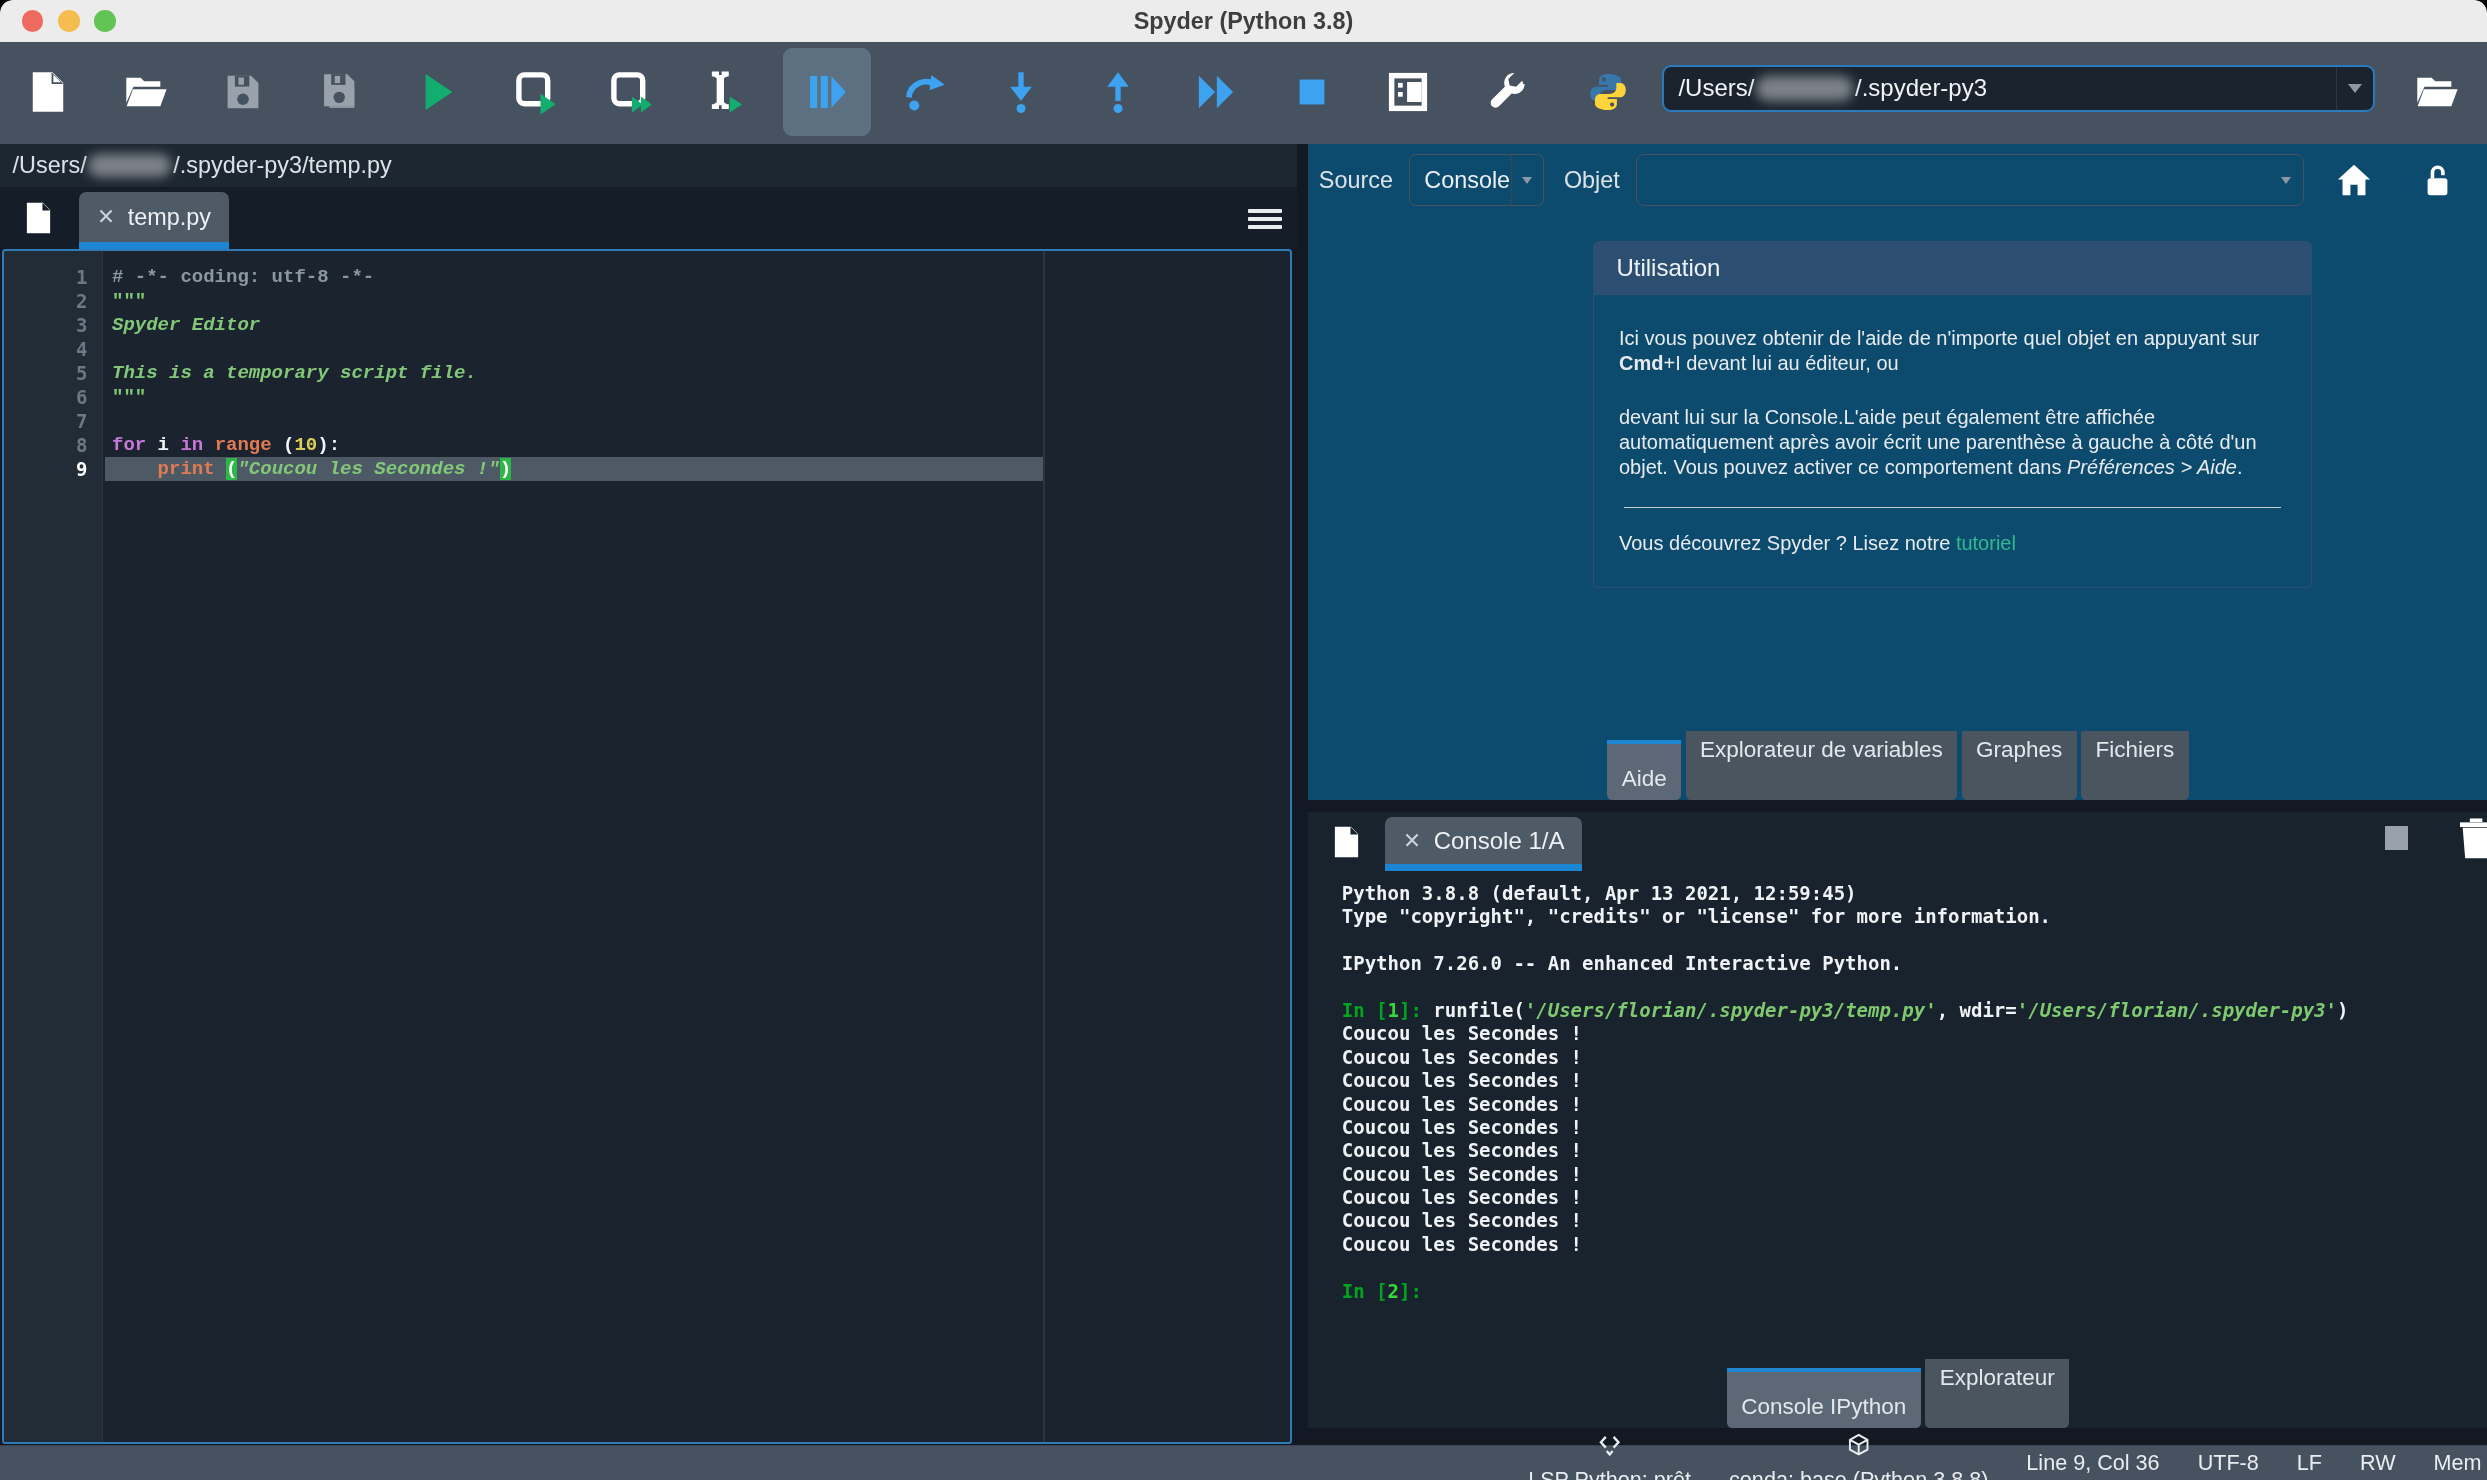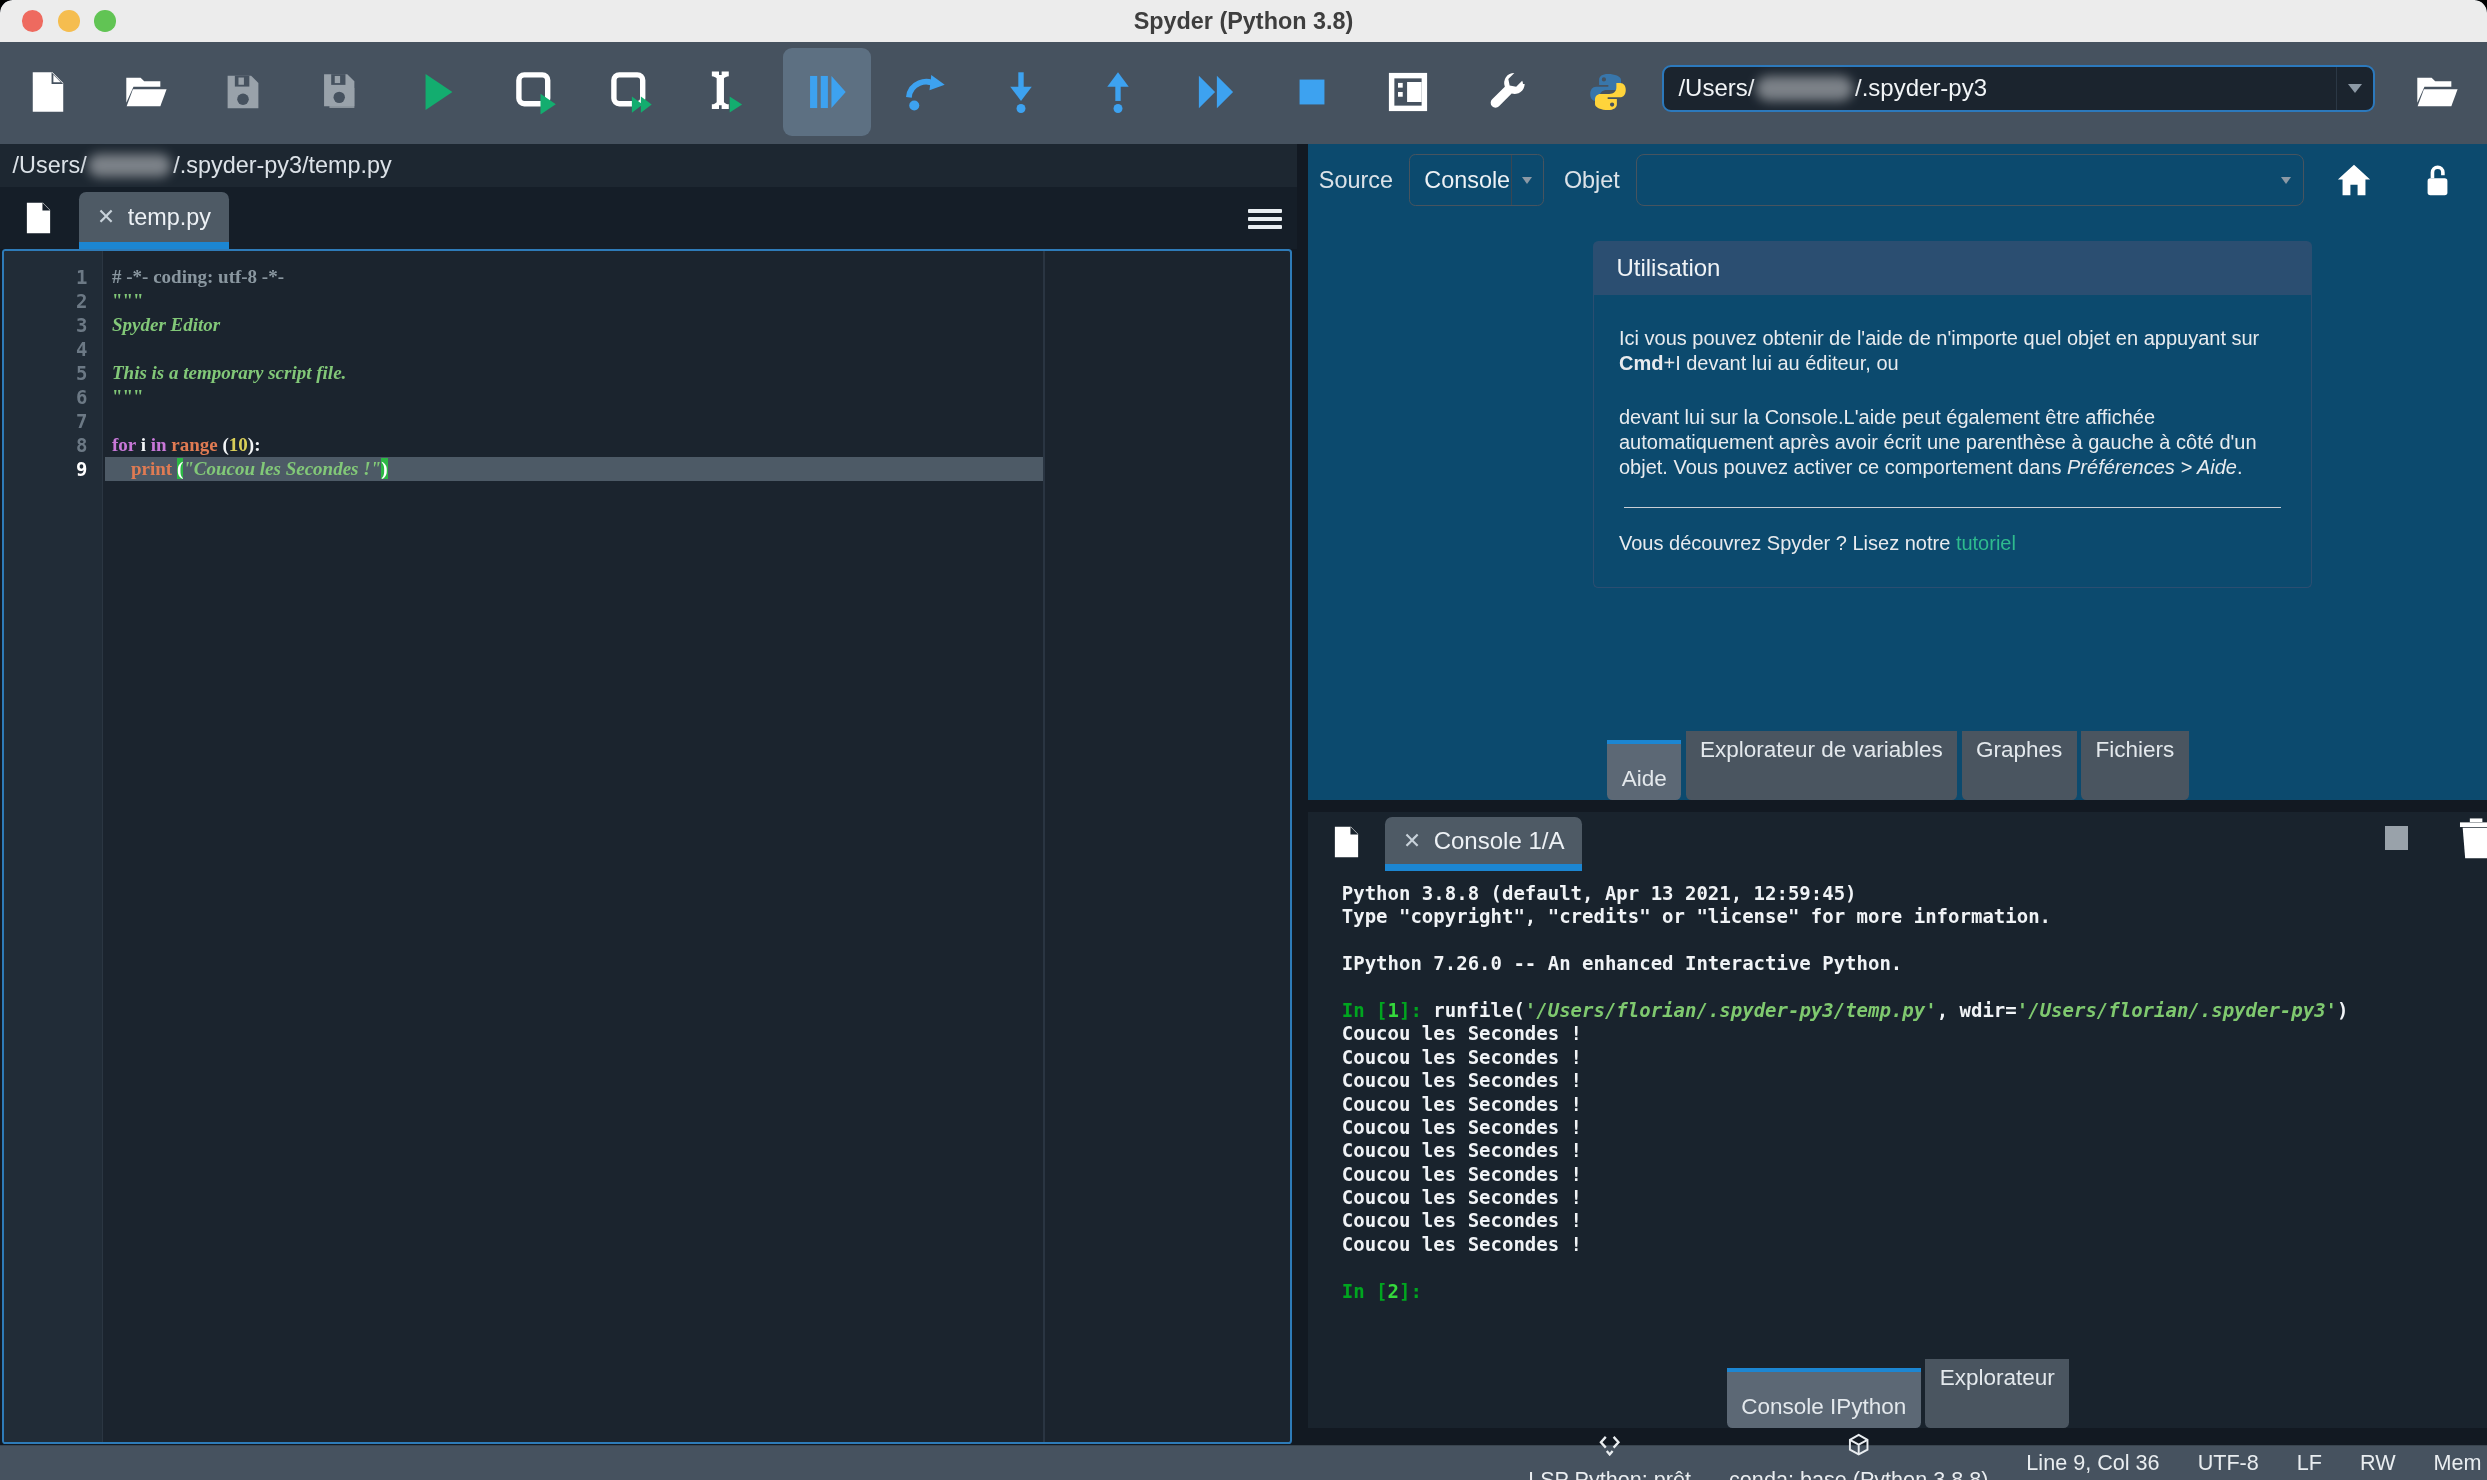--- a/index.html
+++ b/index.html
@@ -39,21 +39,21 @@
   .editor-body{position:absolute;left:1.8px;top:249px;width:1290px;height:1195px;background:#1B242E;
                border:2.7px solid #2E7BB8;border-radius:3.6px;overflow:hidden;box-sizing:border-box;}
   .gutter{position:absolute;left:0;top:0;width:99px;height:100%;background:#212C37;border-right:1.8px solid #2B3642;
           padding-top:13.5px;box-sizing:border-box;}
   .gutter .num{height:24px;line-height:24px;text-align:right;padding-right:14.4px;color:#6C7985;
                font-family:"DejaVu Sans Mono",monospace;font-size:19px;font-weight:bold;}
   .gutter .num.cur{color:#FFFFFF;}
   .ruler{position:absolute;left:1039px;top:0;width:1.8px;height:100%;background:#2A3542;}
   .code{position:absolute;left:101px;top:13.5px;right:0;}
   .code-row{position:relative;height:24px;line-height:24px;padding-left:7.2px;white-space:pre;
-            font-family:Liberation Serif, serif;font-size:19px;font-weight:bold;color:#F2F5F7;}
+            font-family:Liberation Mono, monospace;font-size:19px;font-weight:bold;color:#F2F5F7;}
   .code-row.current::before{content:"";position:absolute;left:0;top:0;width:938px;height:100%;background:#4D5A66;}
   .code-row span{position:relative;}
   .seg-com{color:#8A97A0;} .seg-str{color:#82C878;} .seg-stri{color:#82C878;font-style:italic;}
   .seg-kw{color:#C878D8;} .seg-bi{color:#E07B53;} .seg-num{color:#D9CE58;} .seg-pl{color:#F2F5F7;}
   .seg-match{background:#2CB845;color:#FFF;}
 
   
   .help{position:absolute;left:1308px;top:144px;width:1180px;height:656px;background:#0c4a6e;}
   .help-header{position:absolute;left:0;top:7.2px;width:100%;height:58px;display:flex;align-items:center;color:#DCE2E8;font-size:23.4px;}
   .combo{position:relative;height:52px;border:1.8px solid #47545F;border-radius:6.3px;display:flex;align-items:center;

